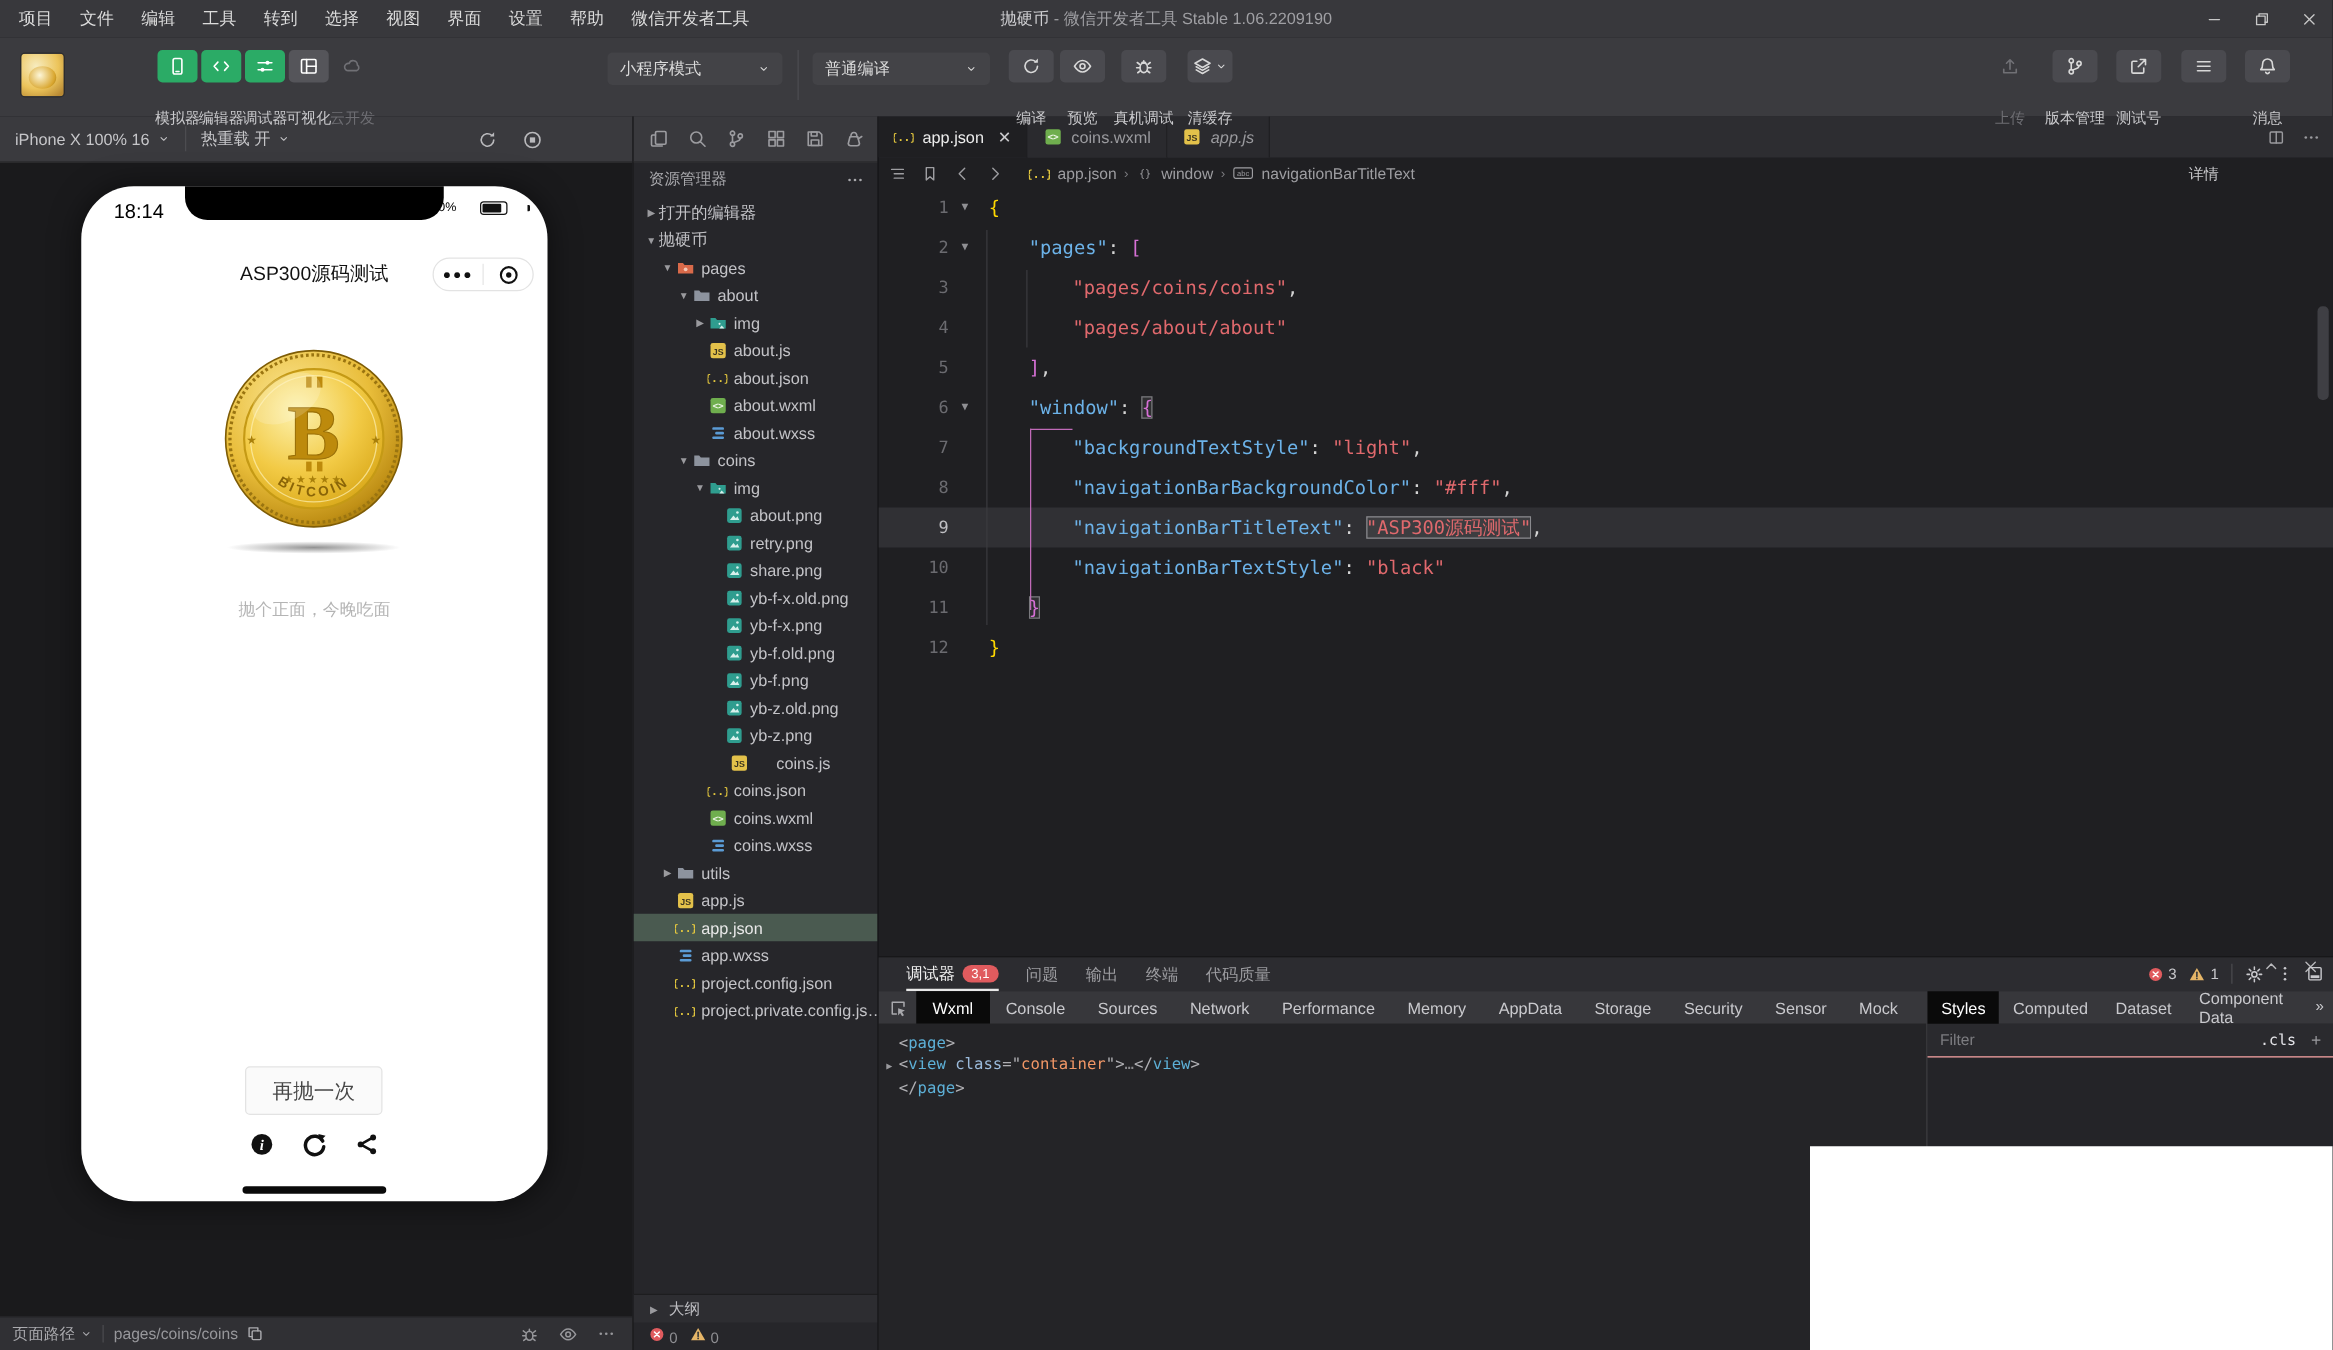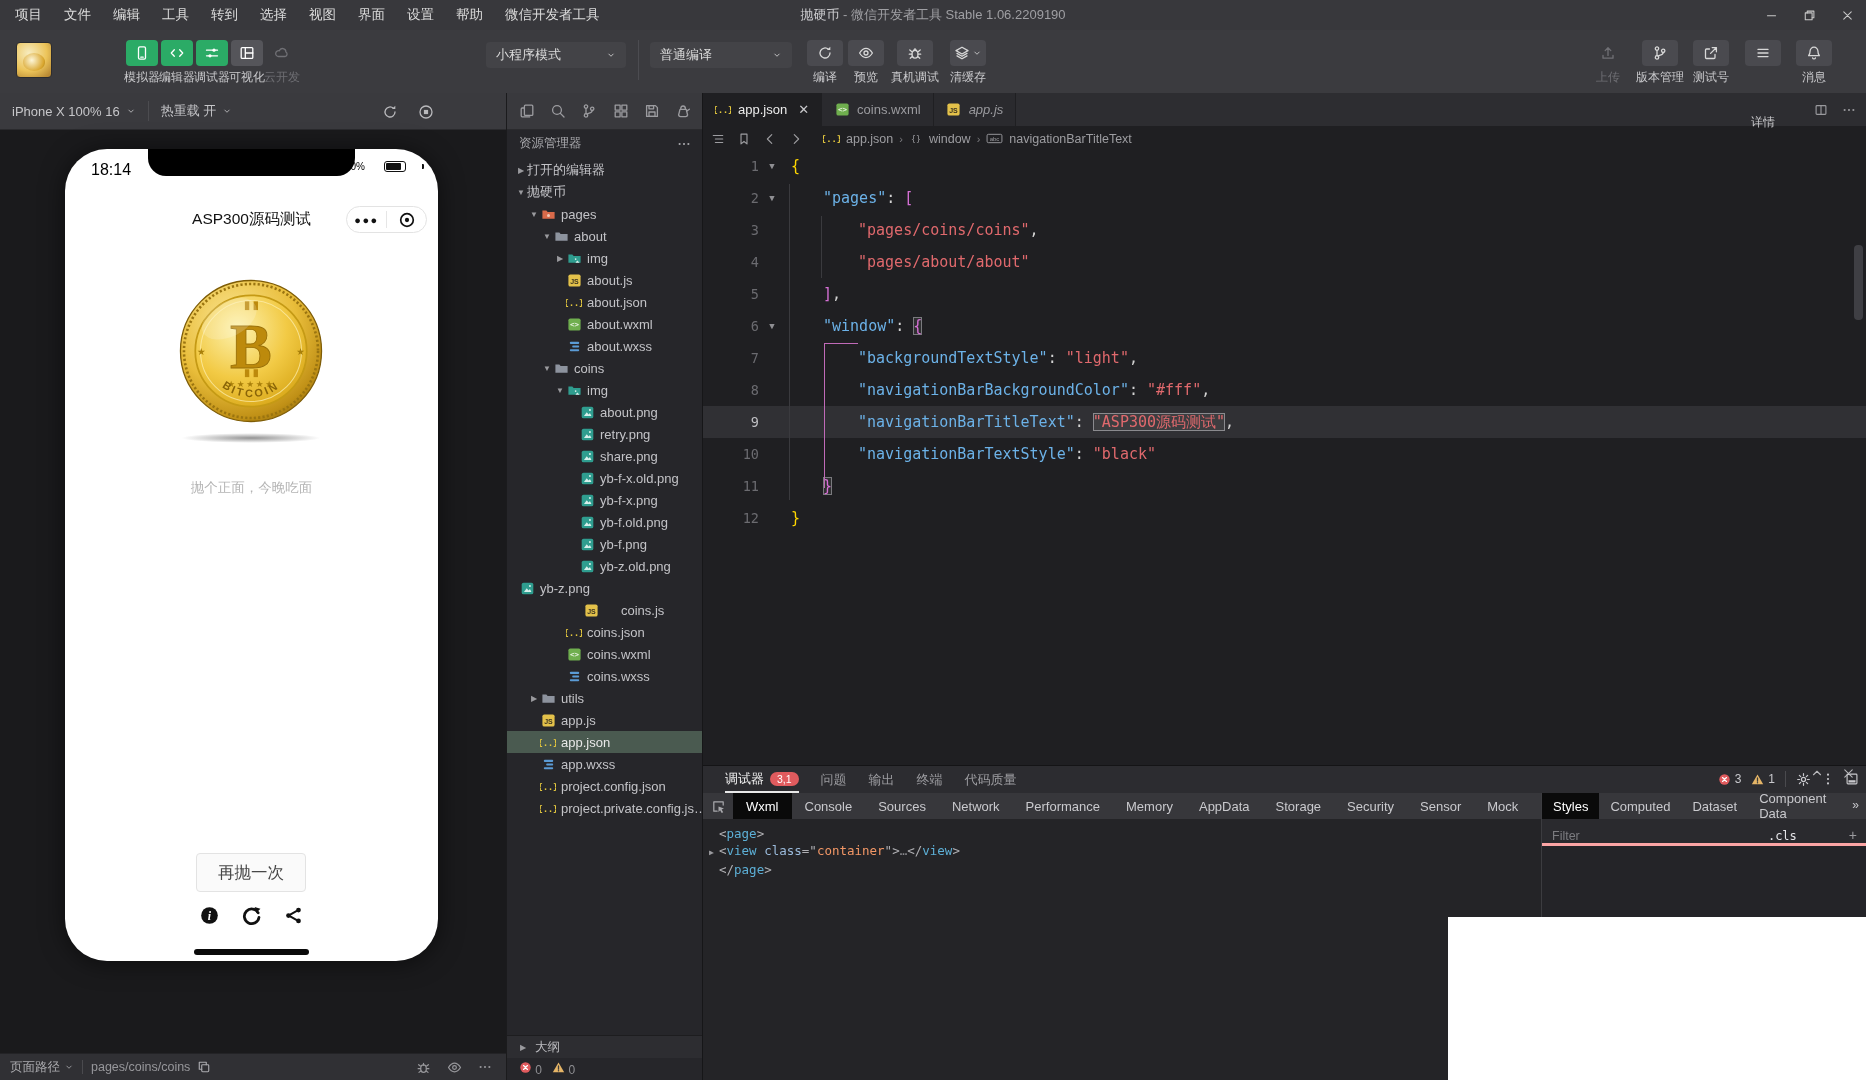--- a/index.html
+++ b/index.html
@@ -23,21 +23,21 @@
     background:radial-gradient(circle at 35% 30%, #f7ecc0, #ecc45a 55%, #b98a34 90%); border:1px solid #2c2c2e; overflow:hidden;}
   #avatar:after{content:""; position:absolute; left:6px; top:10px; width:22px; height:18px; border-radius:50%;
     background:radial-gradient(circle at 40% 40%, #fdf6d8, #d9a62e 70%, #8a6410);}
   .tbcol { position:absolute; top:10px; width:56px; display:flex; flex-direction:column; align-items:center; }
   .tbbtn { width:32px; height:26px; border-radius:4px; display:flex; align-items:center; justify-content:center; color:#fff; }
   .tbbtn.on { background:#2bab66; }
   .tbbtn.off { background:#55555a; }
   .tbbtn.dis { background:transparent; color:#707075; }
   .tbbtn.plain { background:#4a4a4f; color:#d8d8d8; width:36px; }
   .tbbtn.ghost { background:transparent; color:#707075; }
-  .tblabel { margin-top:3px; font-size:12px; color:#c9c9cc; white-space:nowrap; }
+  .tblabel { margin-top:20px; font-size:12px; color:#c9c9cc; white-space:nowrap; }
   .tblabel.dim { color:#6e6e73; }
   .tbselect { position:absolute; top:12px; height:26px; background:#434347; border-radius:4px; color:#dadada;
     font-size:13px; display:flex; align-items:center; padding:0 10px; justify-content:space-between; }
   .tbsep { position:absolute; top:10px; width:1px; height:40px; background:#4c4c51; }
 
   
   #sim { position:absolute; left:0; top:93px; width:506px; height:987px; background:#1a1a1c; }
   #sim-toolbar { position:absolute; left:0; top:0; width:506px; height:37px; background:#3a3a3e; border-bottom:1px solid #2a2a2d;
     display:flex; align-items:center; color:#c6c6c9; font-size:13px; }
   .simsel { display:flex; align-items:center; gap:6px; padding:0 12px; height:37px; }
@@ -140,21 +140,21 @@
   #wxml { position:absolute; left:0; top:53px; width:838px; height:262px; background:#242427; padding:6px 0 0 6px;
     font-family:"DejaVu Sans Mono","Liberation Mono",monospace; font-size:12.5px; line-height:17px; }
   .wx-tag { color:#5db0d7; } .wx-attr { color:#9bbbdc; } .wx-val { color:#f29766; }
   .wx-p { color:#b0b0b4; } .wx-dim { color:#8a8a8e; }
   .wx-arrow { color:#9a9a9e; font-size:8px; display:inline-block; width:10px; }
   #stylespane { position:absolute; left:838px; top:27px; width:326px; height:288px; background:#242428; border-left:1px solid #3c3c40; }
   #st-tabs { height:26px; background:#37373b; display:flex; align-items:center; }
   .stab { padding:0 11px; height:26px; display:flex; align-items:center; font-size:13px; color:#c9c9cd; }
   .stab.active { background:#0a0a0a; color:#fff; }
   #st-more { position:absolute; right:8px; top:5px; color:#c9c9cd; font-size:12px; }
-  #st-filter { height:27px; background:#2a2a2e; border-bottom:3px solid #fca5a5; display:flex; align-items:flex-end; padding:0 10px;gap:40px; }
+  #st-filter { height:27px; background:#2a2a2e; border-bottom:1px solid #fca5a5; display:flex; align-items:center; padding:0 10px; }
   #st-filter .ph { flex:1; font-size:12.5px; color:#7c7c80; }
   #st-cls { font-family:"DejaVu Sans Mono",monospace; font-size:12px; color:#e4e4e8; margin-right:12px; }
   #st-plus { color:#9a9a9e; font-size:14px; }
 
   #white-panel { position:absolute; left:1448px; top:917px; width:418px; height:163px; background:#ffffff; z-index:50; }
 
   .ico { display:inline-flex; align-items:center; justify-content:center; }
 </style>
 </head>
 <body>
@@ -753,21 +753,21 @@
         <span class="tarrow"></span>
         <span class="ticon">
           <svg width="15" height="15" viewBox="0 0 16 16">
             <rect x="1.8" y="1.8" width="12.4" height="12.4" rx="2" fill="#2f9d8f"></rect>
             <path d="M4.2 11.8l3-4 2 2.4 1.4-1.6 1.6 3.2z" fill="#d8f0ec"></path>
             <circle cx="10.6" cy="5.4" r="1.1" fill="#d8f0ec"></circle>
           </svg>
         </span>
         <span>yb-z.old.png</span>
       </div>
-      <div class="trow" style="">
+      <div class="trow" style="padding-left: 60px;">
         <span class="tarrow"></span>
         <span class="ticon">
           <svg width="15" height="15" viewBox="0 0 16 16">
             <rect x="1.8" y="1.8" width="12.4" height="12.4" rx="2" fill="#2f9d8f"></rect>
             <path d="M4.2 11.8l3-4 2 2.4 1.4-1.6 1.6 3.2z" fill="#d8f0ec"></path>
             <circle cx="10.6" cy="5.4" r="1.1" fill="#d8f0ec"></circle>
           </svg>
         </span>
         <span>yb-z.png</span>
       </div>

